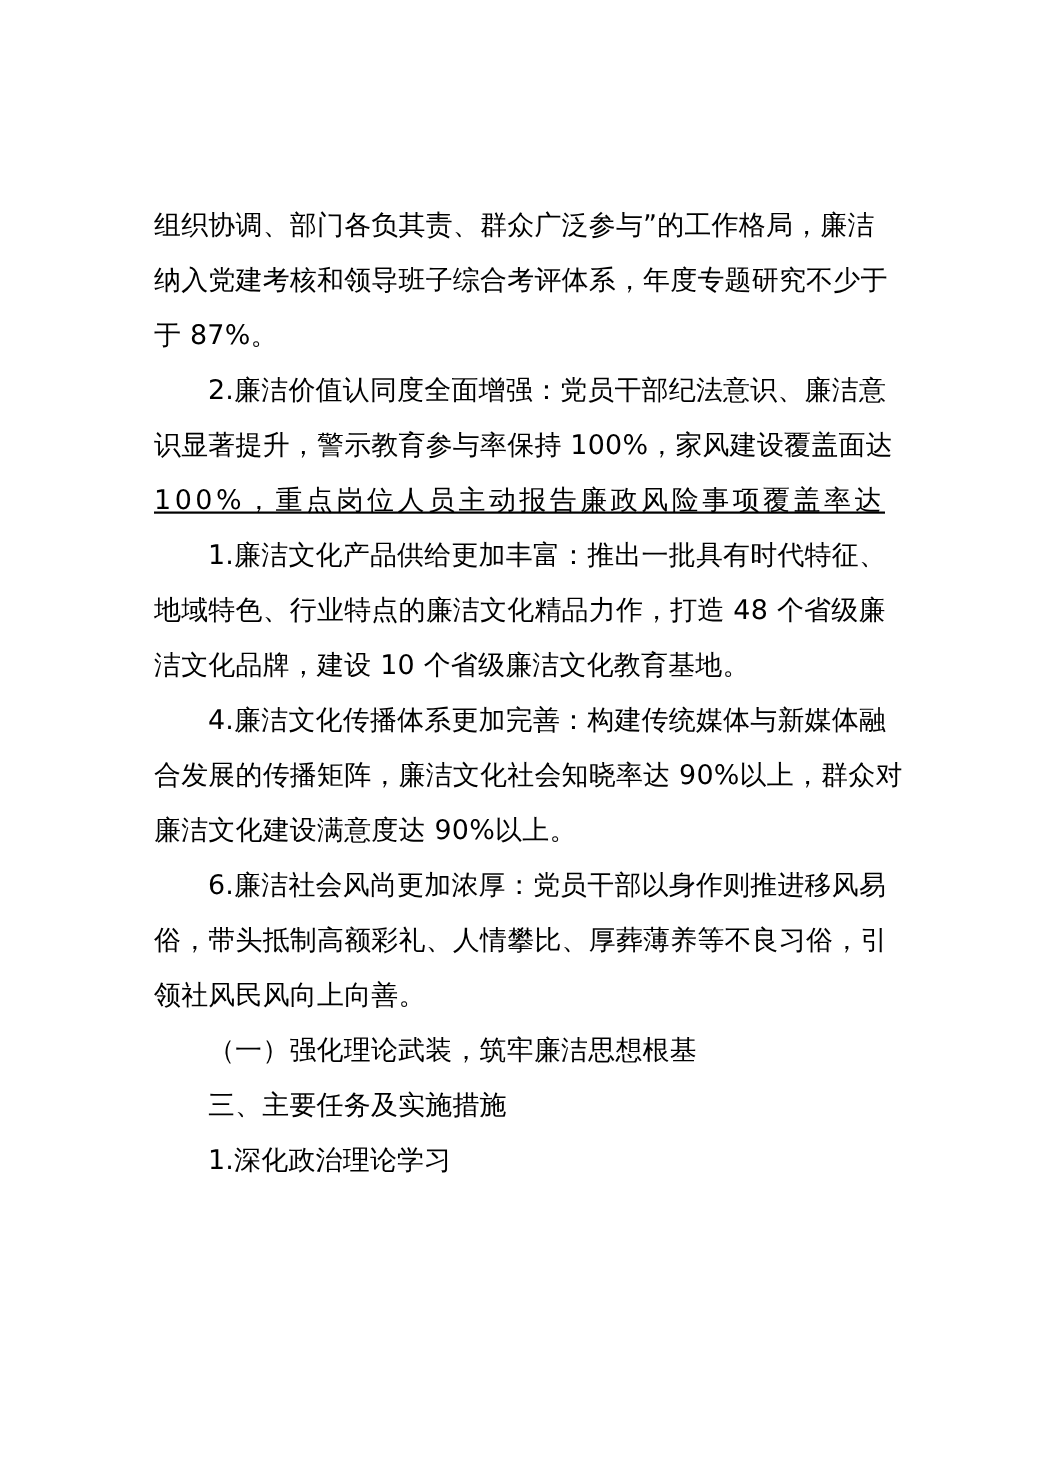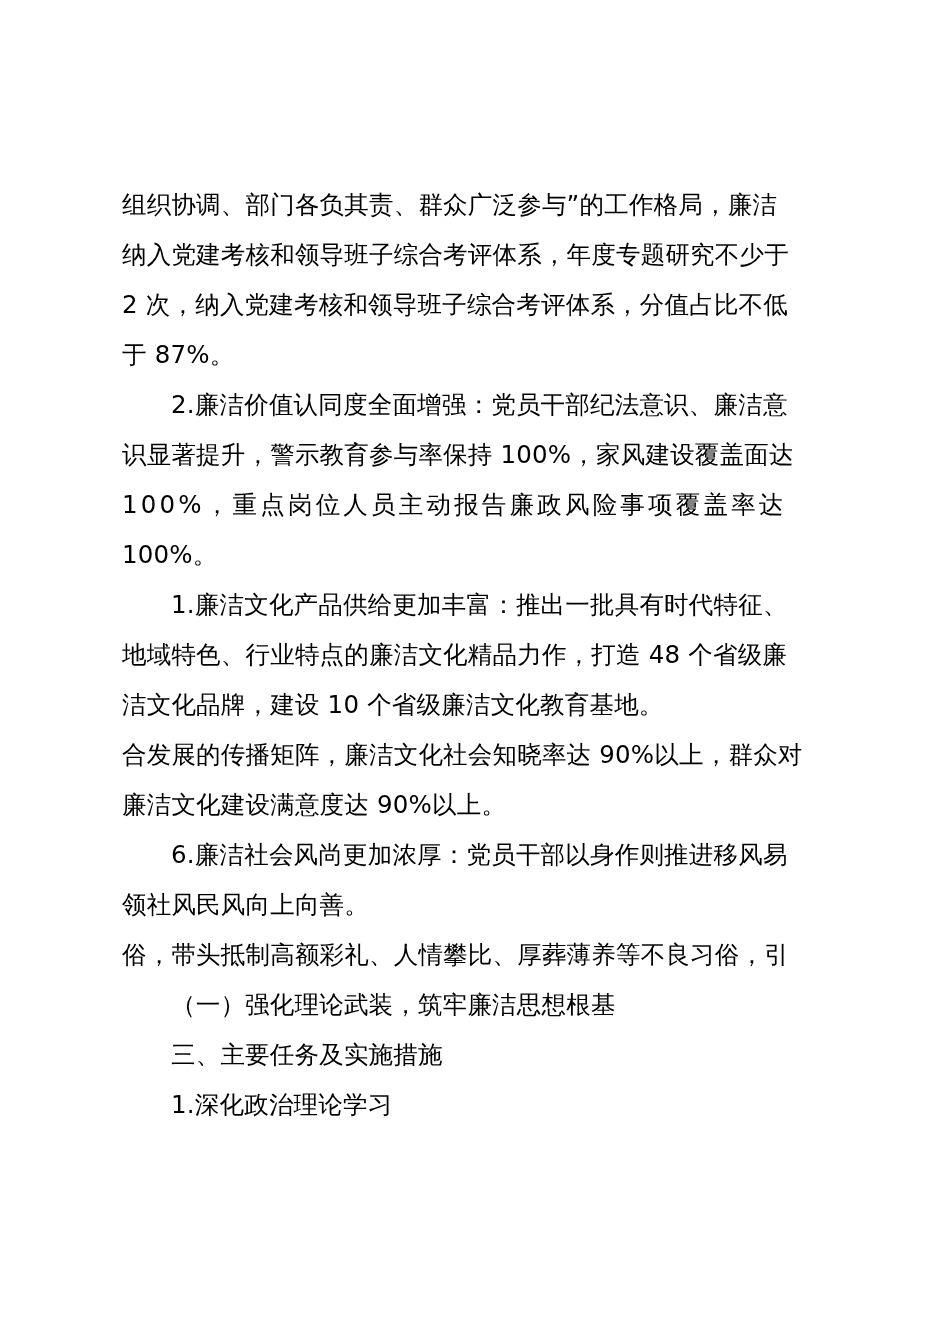--- a/index.html
+++ b/index.html
@@ -10,73 +10,73 @@
     body {
       width: 950px;
       height: 1344px;
       position: relative;
       overflow: hidden;
       font-family: "DejaVu Sans", "Liberation Sans", sans-serif;
       color: #000000;
     }
     .page {
       position: absolute;
-      left: 122px;
+      left: 140px;
       top: 180px;
       width: 704px;
     }
     .para {
       font-size: 24.5px;
       line-height: 50px;
       margin: 0;
       text-align: justify;
       text-align-last: left;
       word-break: break-all;
       letter-spacing: 0.2px;
     }
     .indent {
       text-indent: 49px;
     }
     .spread {
       letter-spacing: 3.2px;
+      text-decoration: underline;
     }
   </style>
 </head>
 <body>
 
 <div class="page">
 
   <div class="para">
     <div>组织协调、部门各负其责、群众广泛参与”的工作格局，廉洁</div>
     <div>纳入党建考核和领导班子综合考评体系，年度专题研究不少于</div>
-    <div>2 次，纳入党建考核和领导班子综合考评体系，分值占比不低</div>
     <div>于 87%。</div>
   </div>
 
   <div class="para">
     <div class="indent">2.廉洁价值认同度全面增强：党员干部纪法意识、廉洁意</div>
     <div>识显著提升，警示教育参与率保持 100%，家风建设覆盖面达</div>
     <div class="spread">100%，重点岗位人员主动报告廉政风险事项覆盖率达</div>
-    <div>100%。</div>
   </div>
 
   <div class="para">
     <div class="indent">1.廉洁文化产品供给更加丰富：推出一批具有时代特征、</div>
     <div>地域特色、行业特点的廉洁文化精品力作，打造 48 个省级廉</div>
     <div>洁文化品牌，建设 10 个省级廉洁文化教育基地。</div>
   </div>
 
   <div class="para">
+    <div class="indent">4.廉洁文化传播体系更加完善：构建传统媒体与新媒体融</div>
     <div>合发展的传播矩阵，廉洁文化社会知晓率达 90%以上，群众对</div>
     <div>廉洁文化建设满意度达 90%以上。</div>
   </div>
 
   <div class="para">
     <div class="indent">6.廉洁社会风尚更加浓厚：党员干部以身作则推进移风易</div>
+    <div>俗，带头抵制高额彩礼、人情攀比、厚葬薄养等不良习俗，引</div>
     <div>领社风民风向上向善。</div>
-    <div>俗，带头抵制高额彩礼、人情攀比、厚葬薄养等不良习俗，引</div>
   </div>
 
   <div class="para indent">（一）强化理论武装，筑牢廉洁思想根基</div>
   <div class="para indent">三、主要任务及实施措施</div>
   <div class="para indent">1.深化政治理论学习</div>
 
 </div>
 
 </body></html>

